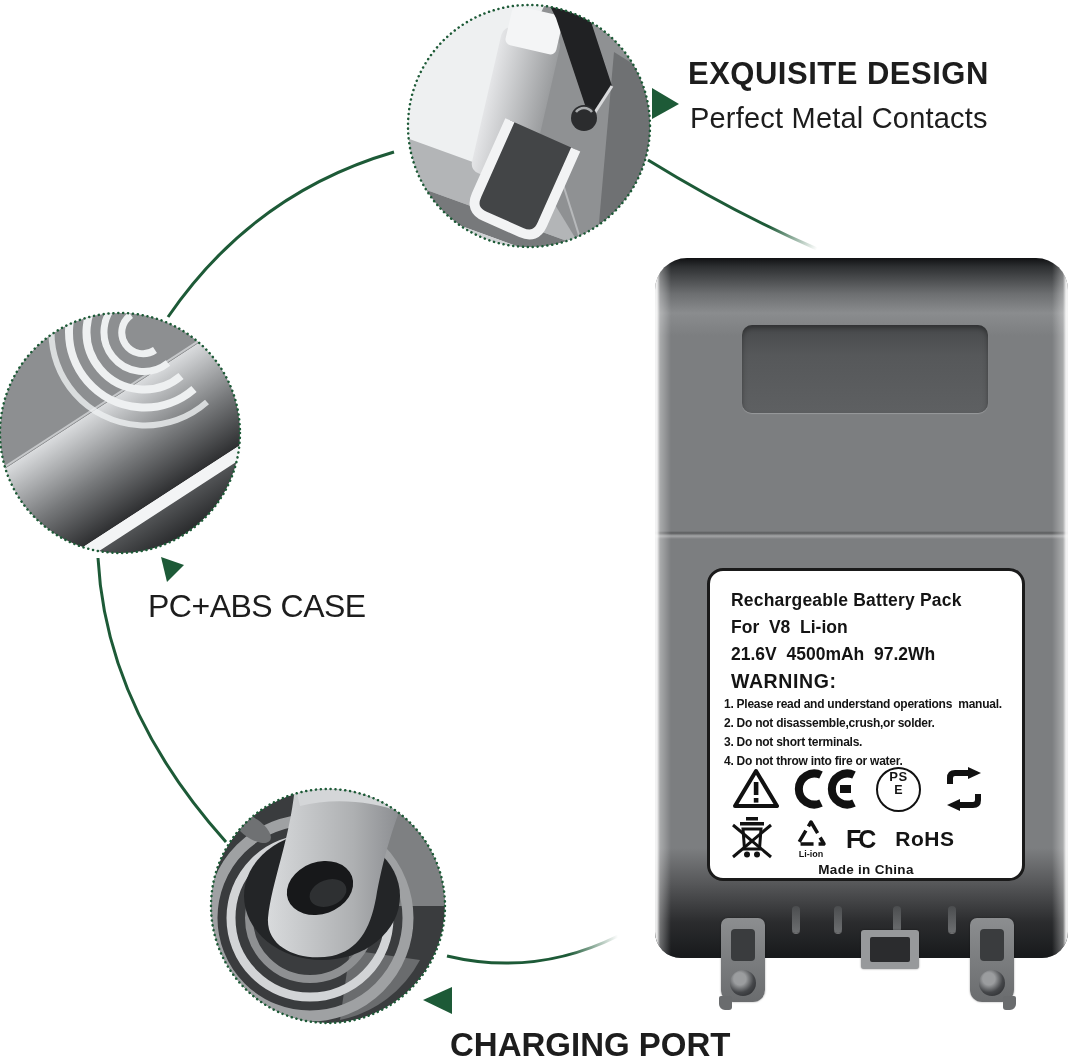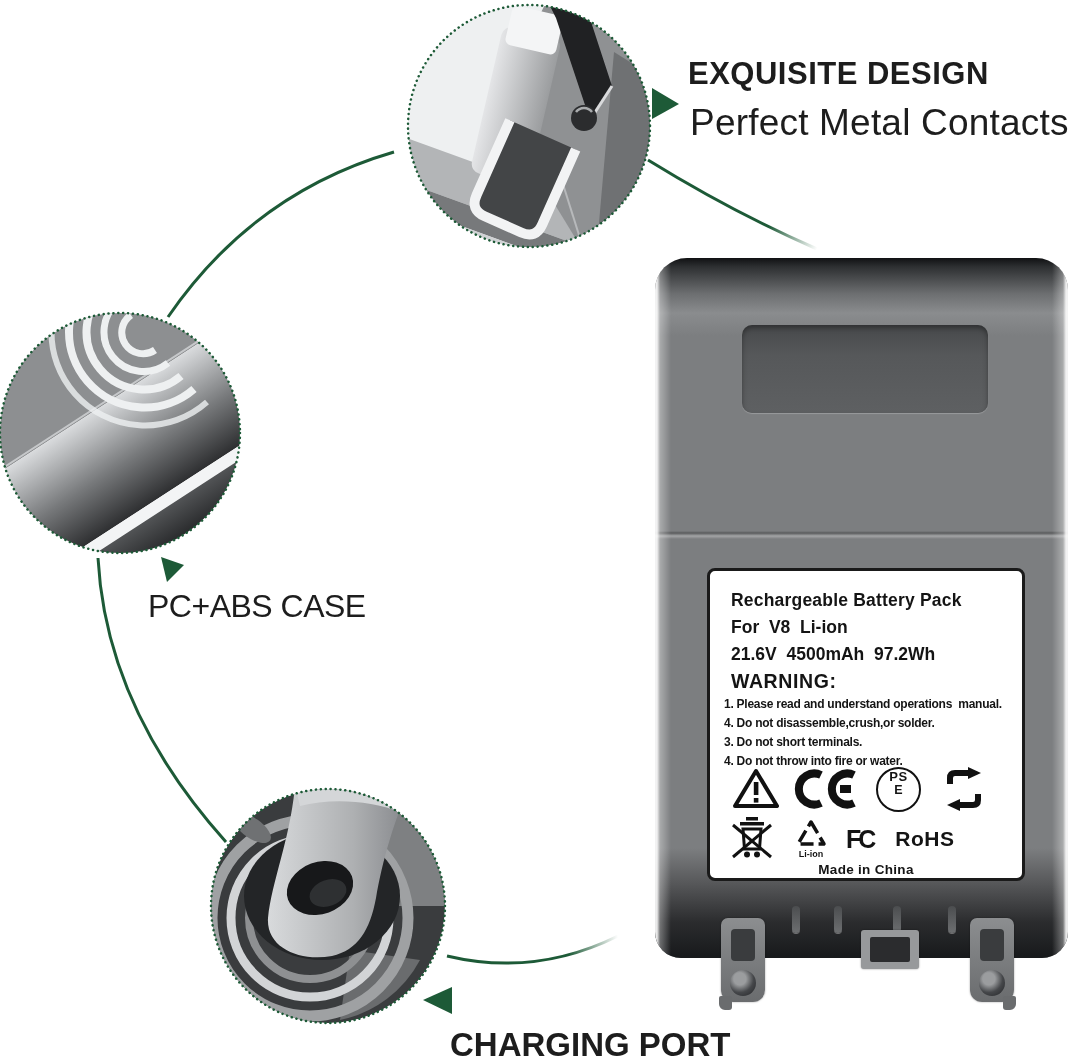--- a/index.html
+++ b/index.html
@@ -3,21 +3,21 @@
 <meta charset="utf-8">
 <style>
   html,body{margin:0;padding:0;background:#ffffff;}
   .canvas{
     position:relative;width:1080px;height:1060px;background:#ffffff;overflow:hidden;
     font-family:"Liberation Sans",sans-serif;color:#1d1d1d;
   }
   .bg-svg{position:absolute;left:0;top:0;z-index:0;}
   .txt{position:absolute;z-index:3;white-space:nowrap;}
   .design-title{left:688px;top:56px;font-size:31px;font-weight:bold;letter-spacing:.5px;}
-  .design-sub{left:690px;top:102px;font-size:37px;font-weight:400;letter-spacing:.2px;}
+  .design-sub{left:690px;top:102px;font-size:29px;font-weight:400;letter-spacing:.2px;}
   .case-label{left:148px;top:588px;font-size:32px;font-weight:normal;letter-spacing:-.5px;}
   .charging-label{left:450px;top:1026px;font-size:33px;font-weight:bold;letter-spacing:0;}
 
   
   .battery{
     position:absolute;left:655px;top:258px;width:413px;height:700px;z-index:1;
     border-radius:32px 32px 26px 26px;
     background:
       linear-gradient(180deg,#101113 0px,#2e3032 9px,#6d6f71 36px,#8a8c8e 55px,rgba(124,126,128,0) 78px),
       linear-gradient(180deg,rgba(0,0,0,0) 273px,rgba(0,0,0,.28) 275px,rgba(255,255,255,.30) 278px,rgba(0,0,0,0) 281px),
@@ -59,21 +59,21 @@
   }
   .center-tab{
     position:absolute;left:206px;top:672px;width:58px;height:39px;z-index:4;
     background:#97999b;border-radius:3px;box-shadow:0 0 2px rgba(0,0,0,.45);
   }
   .tab-inner{position:absolute;left:9px;top:7px;width:40px;height:25px;background:#2b2c2e;border-radius:2px;}
 
   
   .bat-label{
     position:absolute;left:52px;top:310px;width:318px;height:313px;z-index:3;
-    background:#ffffff;border:3px solid #1a1a1a;border-radius:8px;box-sizing:border-box;
+    background:#ffffff;border:3px solid #1a1a1a;border-radius:16px;box-sizing:border-box;
     color:#141414;
     text-decoration:underline;
   }
   .lbl{position:absolute;left:21px;white-space:pre;font-weight:bold;}
   .lbl-product{top:19px;font-size:17.5px;letter-spacing:.2px;}
   .lbl-compat{top:46px;font-size:17.5px;}
   .lbl-specs{top:73px;font-size:17.5px;}
   .lbl-warn-title{top:99px;font-size:19.5px;letter-spacing:.6px;}
   .warn-list{position:absolute;left:14px;top:124px;}
   .warn-line{white-space:pre;font-weight:bold;font-size:12px;line-height:19px;letter-spacing:-.25px;}
@@ -228,21 +228,21 @@
       <div class="tab-inner"></div>
     </div>
 
     <div class="bat-label">
       <div class="lbl lbl-product">Rechargeable Battery Pack</div>
       <div class="lbl lbl-compat">For  V8  Li-ion</div>
       <div class="lbl lbl-specs">21.6V  4500mAh  97.2Wh</div>
       <div class="lbl lbl-warn-title">WARNING:</div>
       <div class="warn-list">
         <div class="warn-line">1. Please read and understand operations  manual.</div>
-        <div class="warn-line">4. Do not disassemble,crush,or solder.</div>
+        <div class="warn-line">2. Do not disassemble,crush,or solder.</div>
         <div class="warn-line">3. Do not short terminals.</div>
         <div class="warn-line">4. Do not throw into fire or water.</div>
       </div>
 
       <div class="icons-row row1">
         <svg class="cert" width="48" height="44" viewBox="0 0 48 44">
           <path d="M 24 4 L 45 39 H 3 Z" fill="none" stroke="#111" stroke-width="4" stroke-linejoin="round"></path>
           <rect x="21.8" y="15" width="4.6" height="13" fill="#111"></rect>
           <rect x="21.8" y="31" width="4.6" height="4.6" fill="#111"></rect>
         </svg>

